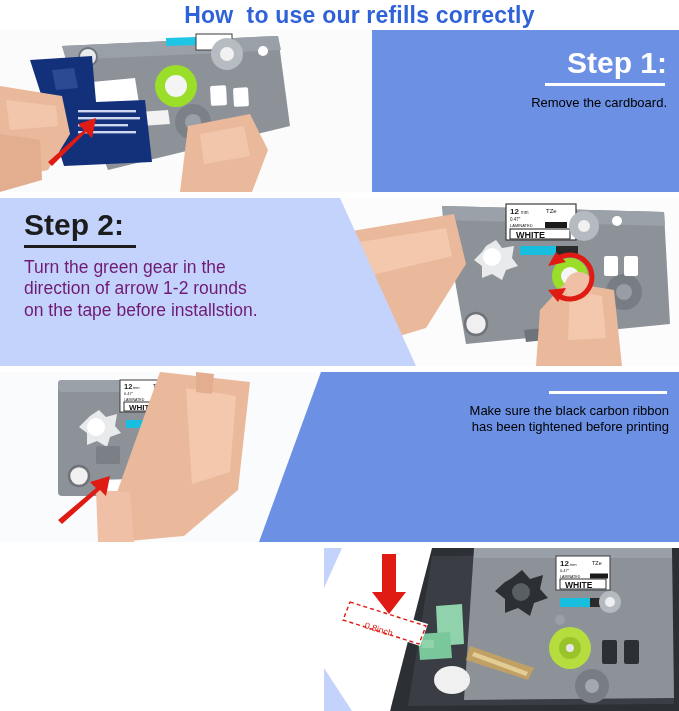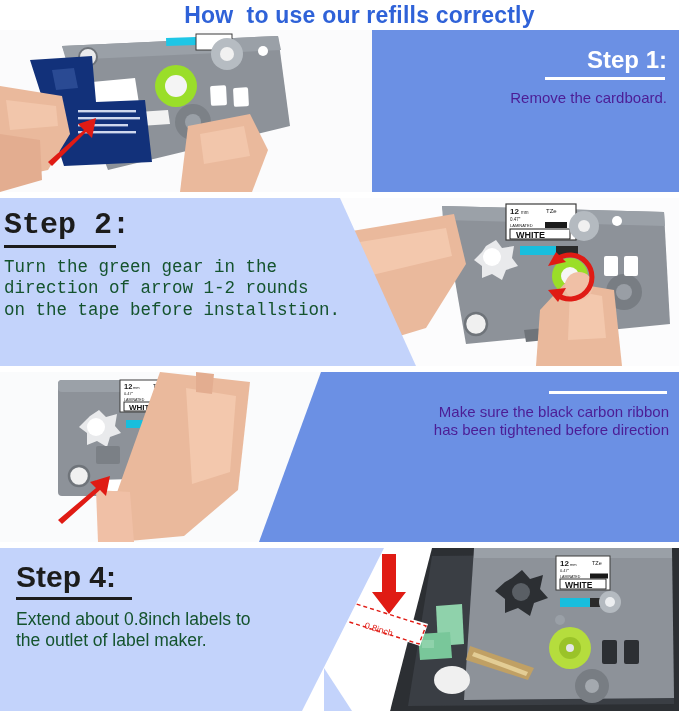--- a/index.html
+++ b/index.html
@@ -65,49 +65,48 @@
     margin-top: 5px;
     margin-bottom: 9px;
   }
   .step-body {
     line-height: 1.22;
     white-space: pre-line;
   }
 
   
   .v-dark { background: #6b90e4; }
-  .v-dark .step-head { color: #ffffff; font-size: 24px; }
+  .v-dark .step-head { color: #ffffff; font-size: 30px; }
   .v-dark .step-rule { background: #ffffff; }
-  .v-dark .step-body { color: #4c1d95; font-size: 15px; text-align: right; }
+  .v-dark .step-body { color: #000000; font-size: 13px; text-align: right; }
 
   
   .v-light { background: #c3d3fb; }
   .v-light .step-head { color: #1c1c1c; font-size: 30px; }
   .v-light .step-rule { background: #1c1c1c; }
-  .v-light .step-body { color: #14532d; font-size: 17.5px; }
+  .v-light .step-body { color: #701a75; font-size: 17.5px; }
 
   
   #panel1 { top: 30px; height: 162px; }
   #panel1 .photo { left: 0; width: 400px; }
   #panel1 .textblock {
     left: 372px; width: 307px;
     padding: 18px 12px 0 14px;
     text-align: right;
   }
   #panel1 .step-rule { width: 120px; margin-left: auto; margin-right: 2px; }
 
   
   #panel2 { top: 198px; height: 168px; }
   #panel2 .photo { right: 0; width: 345px; }
   #panel2 .textblock {
     left: 0; width: 420px;
-    padding: 12px 0 0 4px;
+    padding: 12px 0 0 24px;
     clip-path: polygon(0 0, 340px 0, 416px 100%, 0 100%);
     text-align: left;
-    font-family: Liberation Mono, monospace;
   }
   #panel2 .step-rule { width: 112px; }
 
   
   #panel3 { top: 372px; height: 170px; }
   #panel3 .photo { left: 0; width: 340px; }
   #panel3 .textblock {
     left: 259px; width: 420px;
     padding: 14px 10px 0 0;
     clip-path: polygon(62px 0, 420px 0, 420px 100%, 0 100%);
@@ -318,21 +317,21 @@
 
       <g>
         <path d="M58 148 L96 116 L90 110 L110 104 L106 124 L100 118 L62 152 Z" fill="#e01b14"></path>
       </g>
     </svg>
   </div>
 
   <div class="textblock v-dark">
     <div class="step-rule"></div>
     <div class="step-body">Make sure the black carbon ribbon
-has been tightened before direction</div>
+has been tightened before printing</div>
   </div>
 </div>
 
 <div class="panel" id="panel4">
 
   <div class="photo">
     <svg viewBox="0 0 355 163" preserveAspectRatio="none">
       <rect x="0" y="0" width="355" height="163" fill="#ffffff"></rect>
 
       <path d="M92 0 L355 0 L355 163 L66 163 Z" fill="#2c2f33"></path>
@@ -389,19 +388,13 @@
         <path d="M26 54 L102 78 L95 96 L19 72 Z"></path>
       </g>
       <text x="40" y="80" font-family="Liberation Sans, sans-serif" font-size="9" fill="#e01b14" transform="rotate(17 40 80)">0.8inch</text>
 
       <g>
         <path d="M58 6 L72 6 L72 44 L82 44 L65 66 L48 44 L58 44 Z" fill="#e01b14"></path>
       </g>
     </svg>
   </div>
 
-  <div class="textblock v-light">
-    <div class="step-head">Step 4:</div>
-    <div class="step-rule"></div>
-    <div class="step-body">Extend about 0.8inch labels to
-the outlet of label maker.</div>
-  </div>
 </div>
 
 </body></html>

